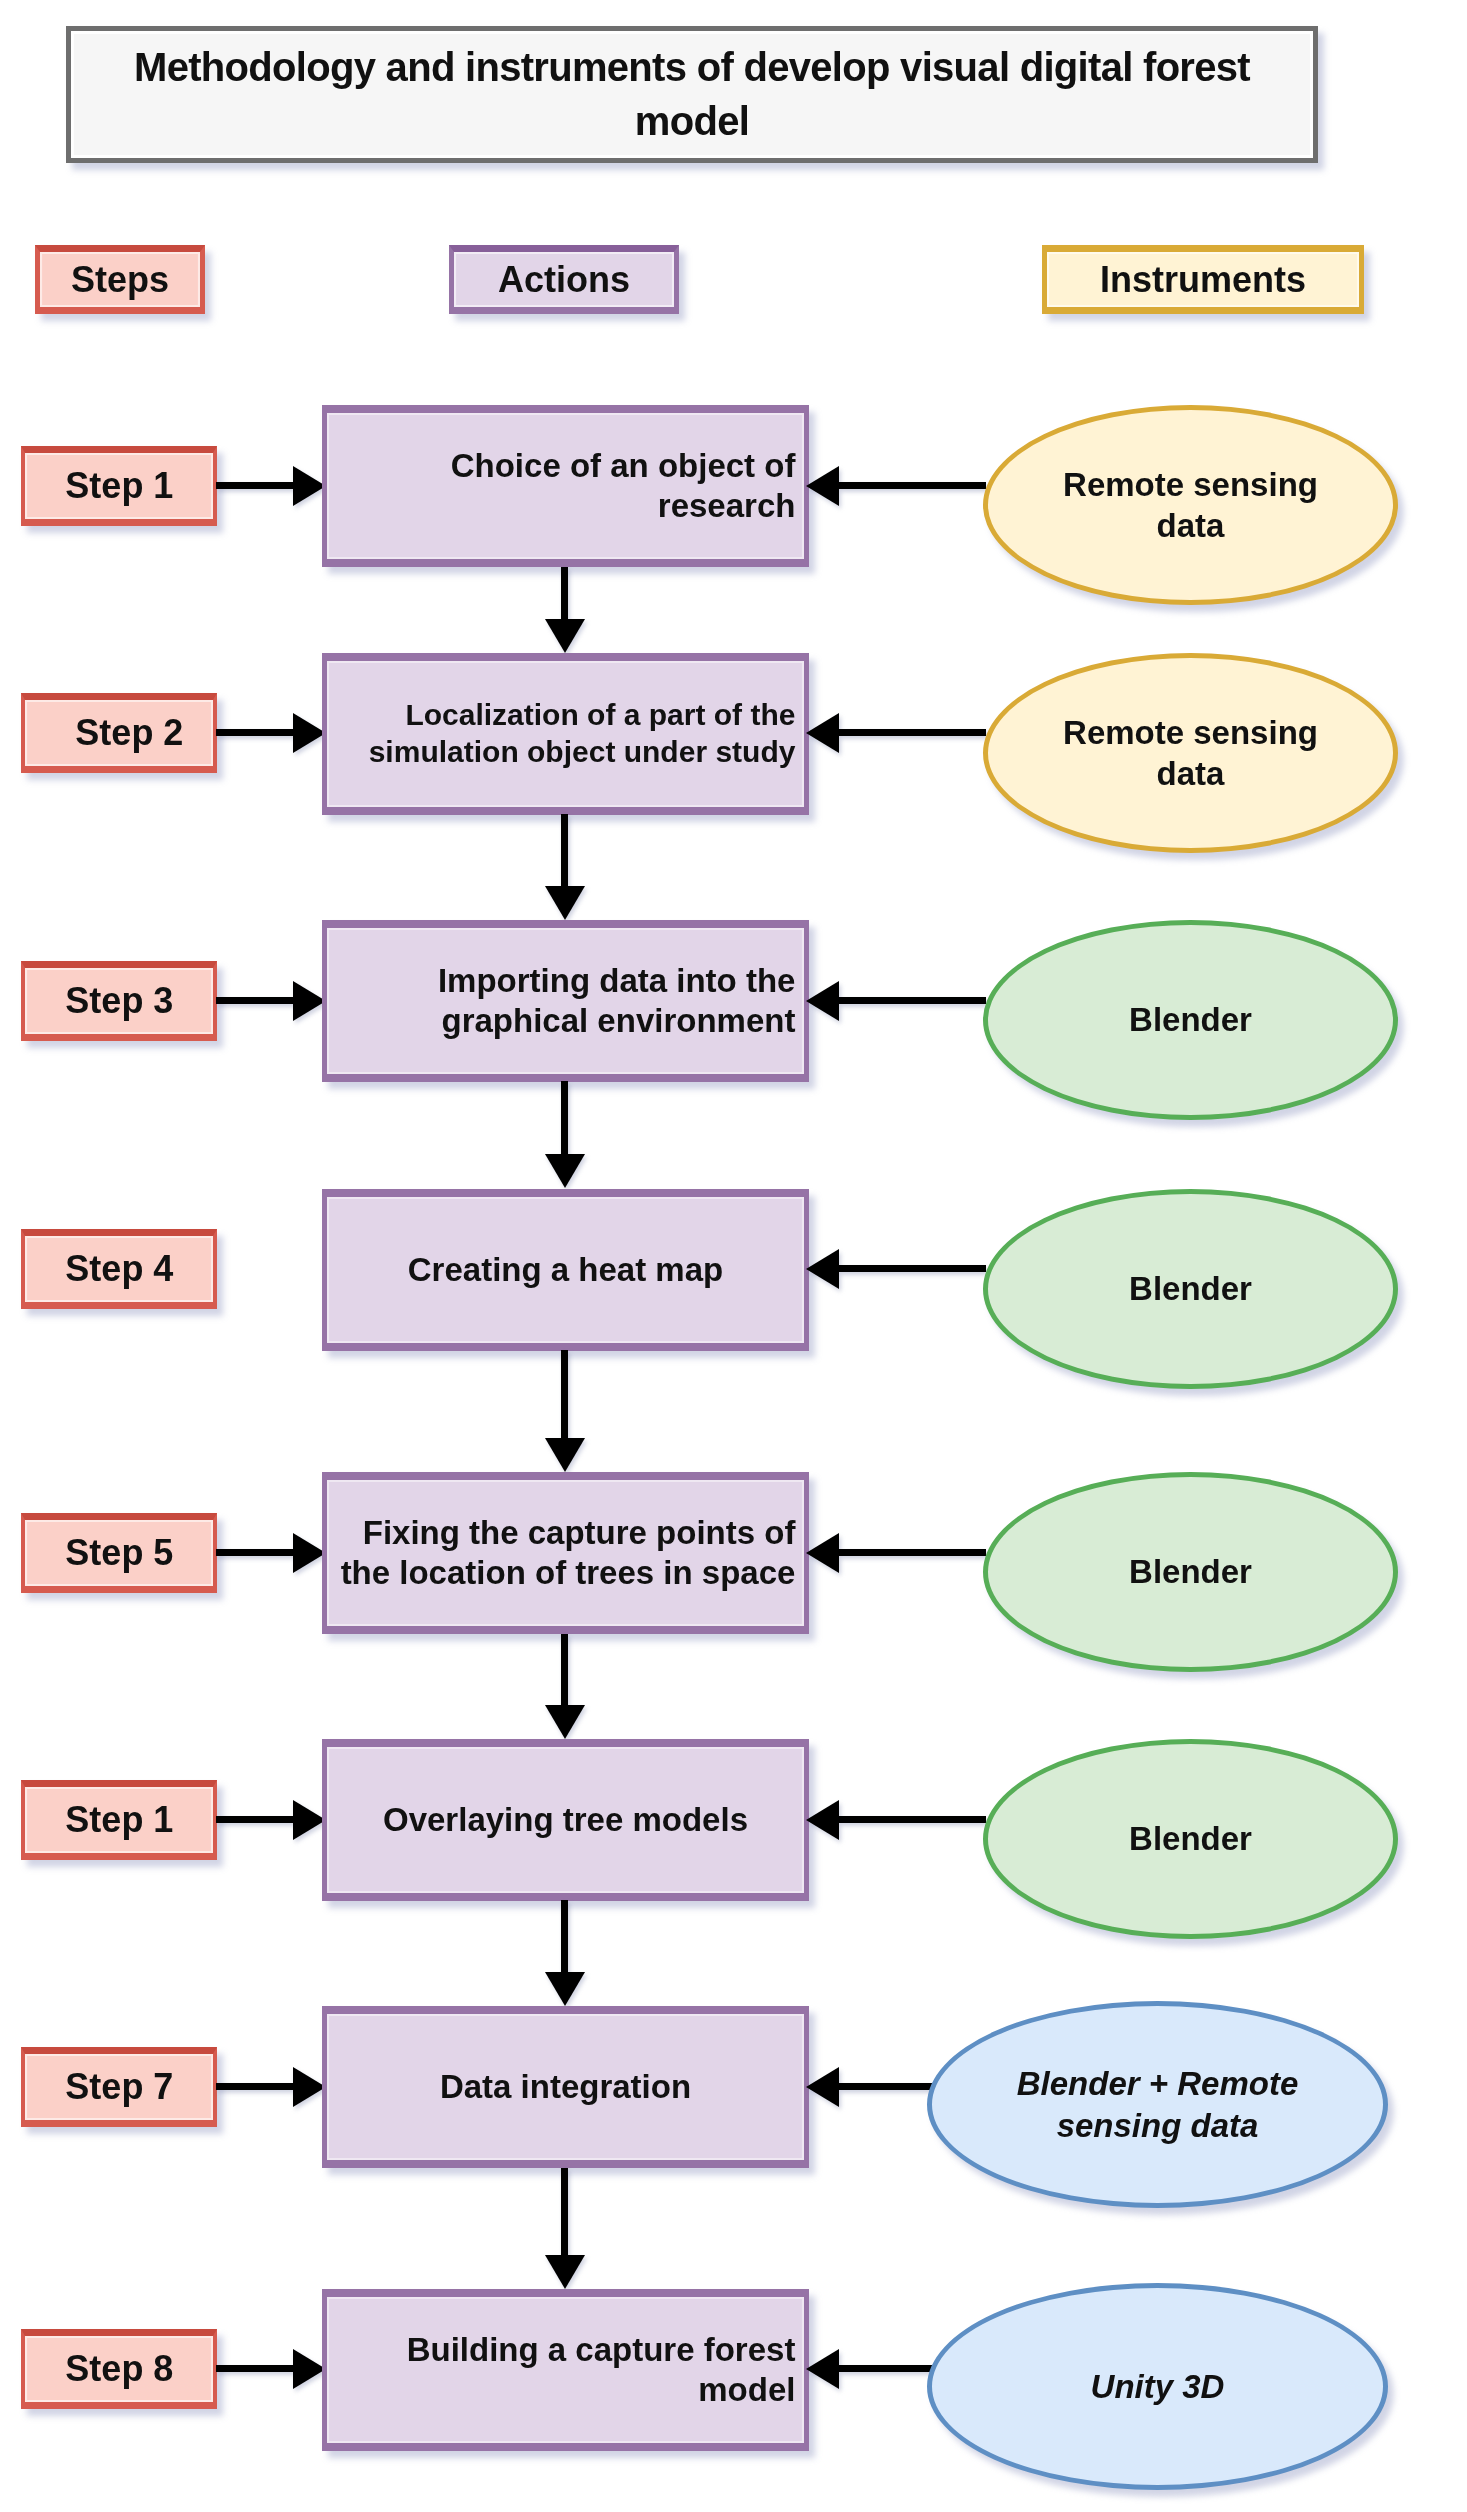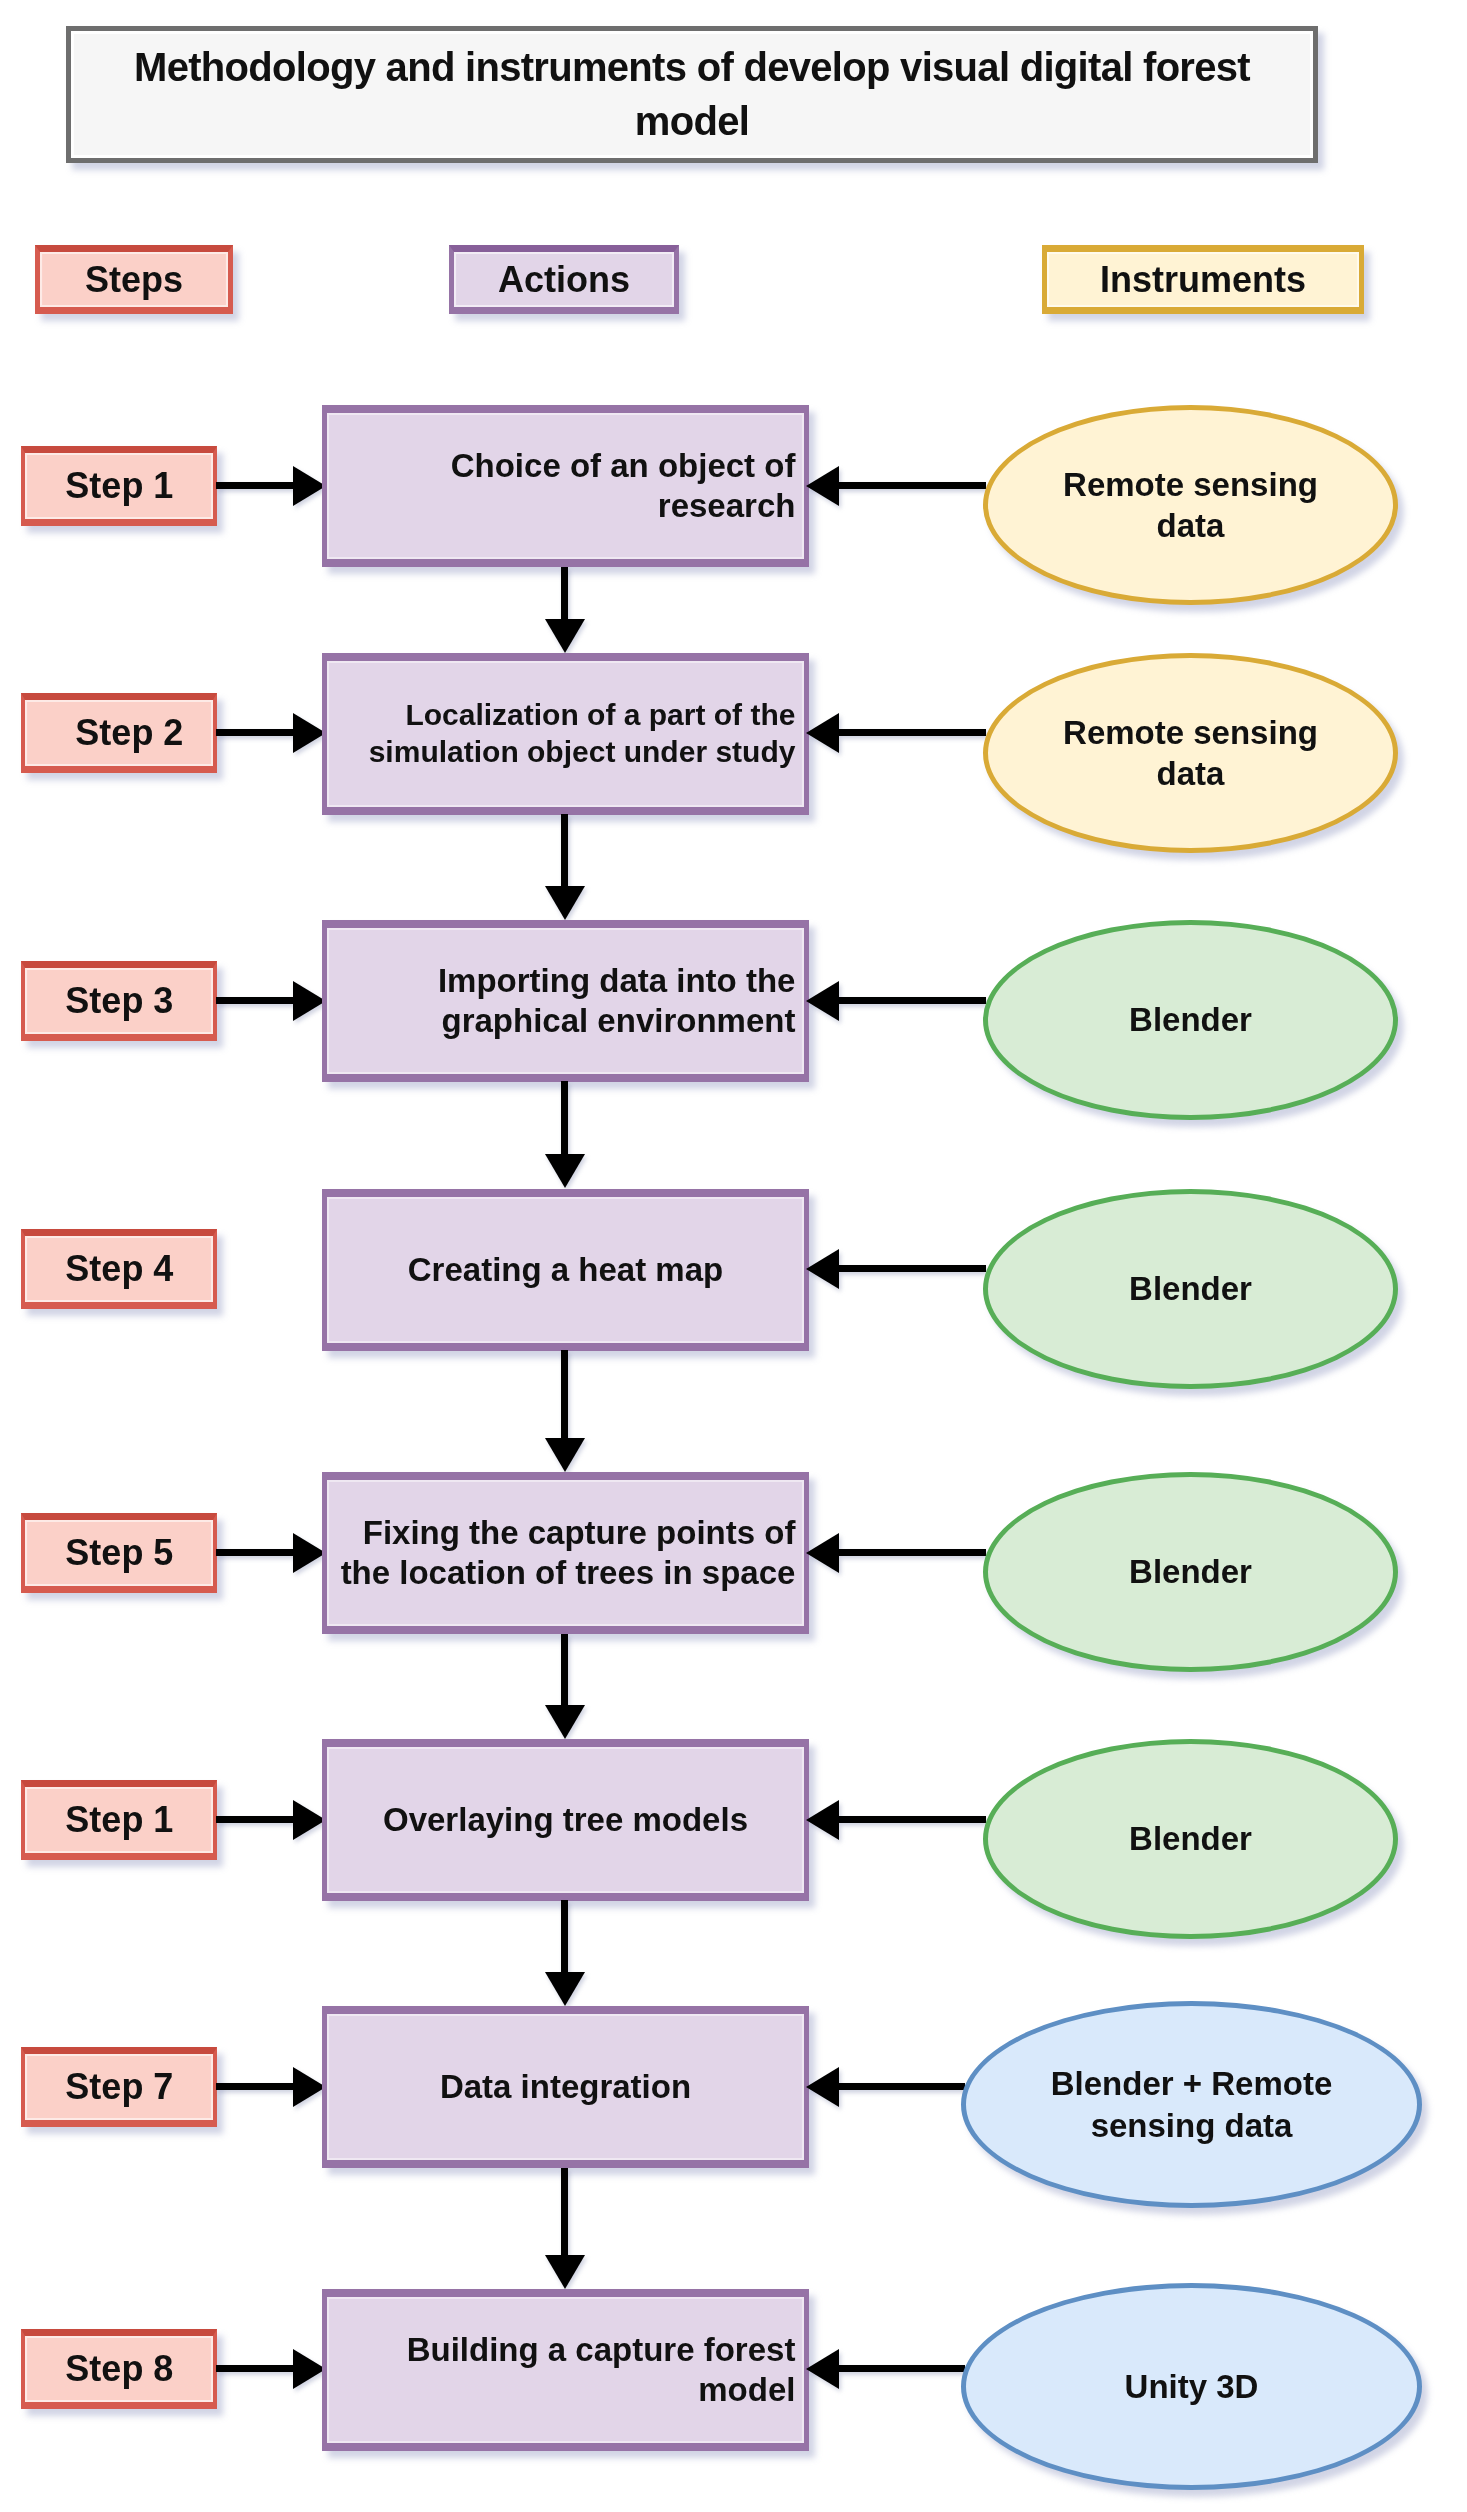--- a/index.html
+++ b/index.html
@@ -54,22 +54,22 @@
   .ellipse{
     position:absolute;box-sizing:border-box;border-radius:50%;
     display:flex;align-items:center;justify-content:center;text-align:center;
     font-size:33px;font-weight:bold;line-height:1.25;padding:0 39px;
     box-shadow:5.7px 7.1px 6.4px rgba(140,148,190,.40);
   }
   .ellipse.yellow{left:983px;width:415px;height:200px;
     background:var(--instrument-yellow-fill,#fff3d4);border:5.7px solid var(--instrument-yellow-border,#d9aa36);}
   .ellipse.green{left:983px;width:415px;height:200px;
     background:var(--instrument-green-fill,#d8ecd5);border:5.7px solid var(--instrument-green-border,#57ae57);}
-  .ellipse.blue{left:961px;width:461px;height:207px;
-    background:var(--instrument-blue-fill,#d9e9fb);border:5.7px solid var(--instrument-blue-border,#5e8fc4);}
+  .ellipse.blue{left:927px;width:461px;height:207px;
+    background:var(--instrument-blue-fill,#d9e9fb);border:5.7px solid var(--instrument-blue-border,#5e8fc4);font-style:italic;}
   
   .h-arrow{position:absolute;height:40px;filter:drop-shadow(2.9px 3.6px 2.1px rgba(120,130,170,.35));}
   .h-arrow .shaft{position:absolute;top:16.4px;height:7.1px;background:var(--arrow,#000);}
   .h-arrow.to-right .shaft{left:0;right:29px;}
   .h-arrow.to-right .head{
     position:absolute;right:0;top:0;width:0;height:0;
     border-top:20px solid transparent;border-bottom:20px solid transparent;
     border-left:33px solid var(--arrow,#000);}
   .h-arrow.to-left .shaft{left:29px;right:0;}
   .h-arrow.to-left .head{
@@ -85,21 +85,21 @@
 </style>
 </head>
 <body>
 
 <div class="canvas">
 
   <div class="title-box">
     <span>Methodology and instruments of develop visual digital forest model</span>
   </div>
 
-  <div class="col-header hdr-red" style="left:35px;width:198px;">
+  <div class="col-header hdr-red" style="left:35px;width:170px;">
     <span>Steps</span>
   </div>
   <div class="col-header hdr-yellow" style="left:1042px;width:322px;">
     <span>Instruments</span>
   </div>
   <div class="col-header hdr-purple" style="left:449px;width:230px;">
     <span>Actions</span>
   </div>
 
   <div class="step-box" style="top:446px;">

